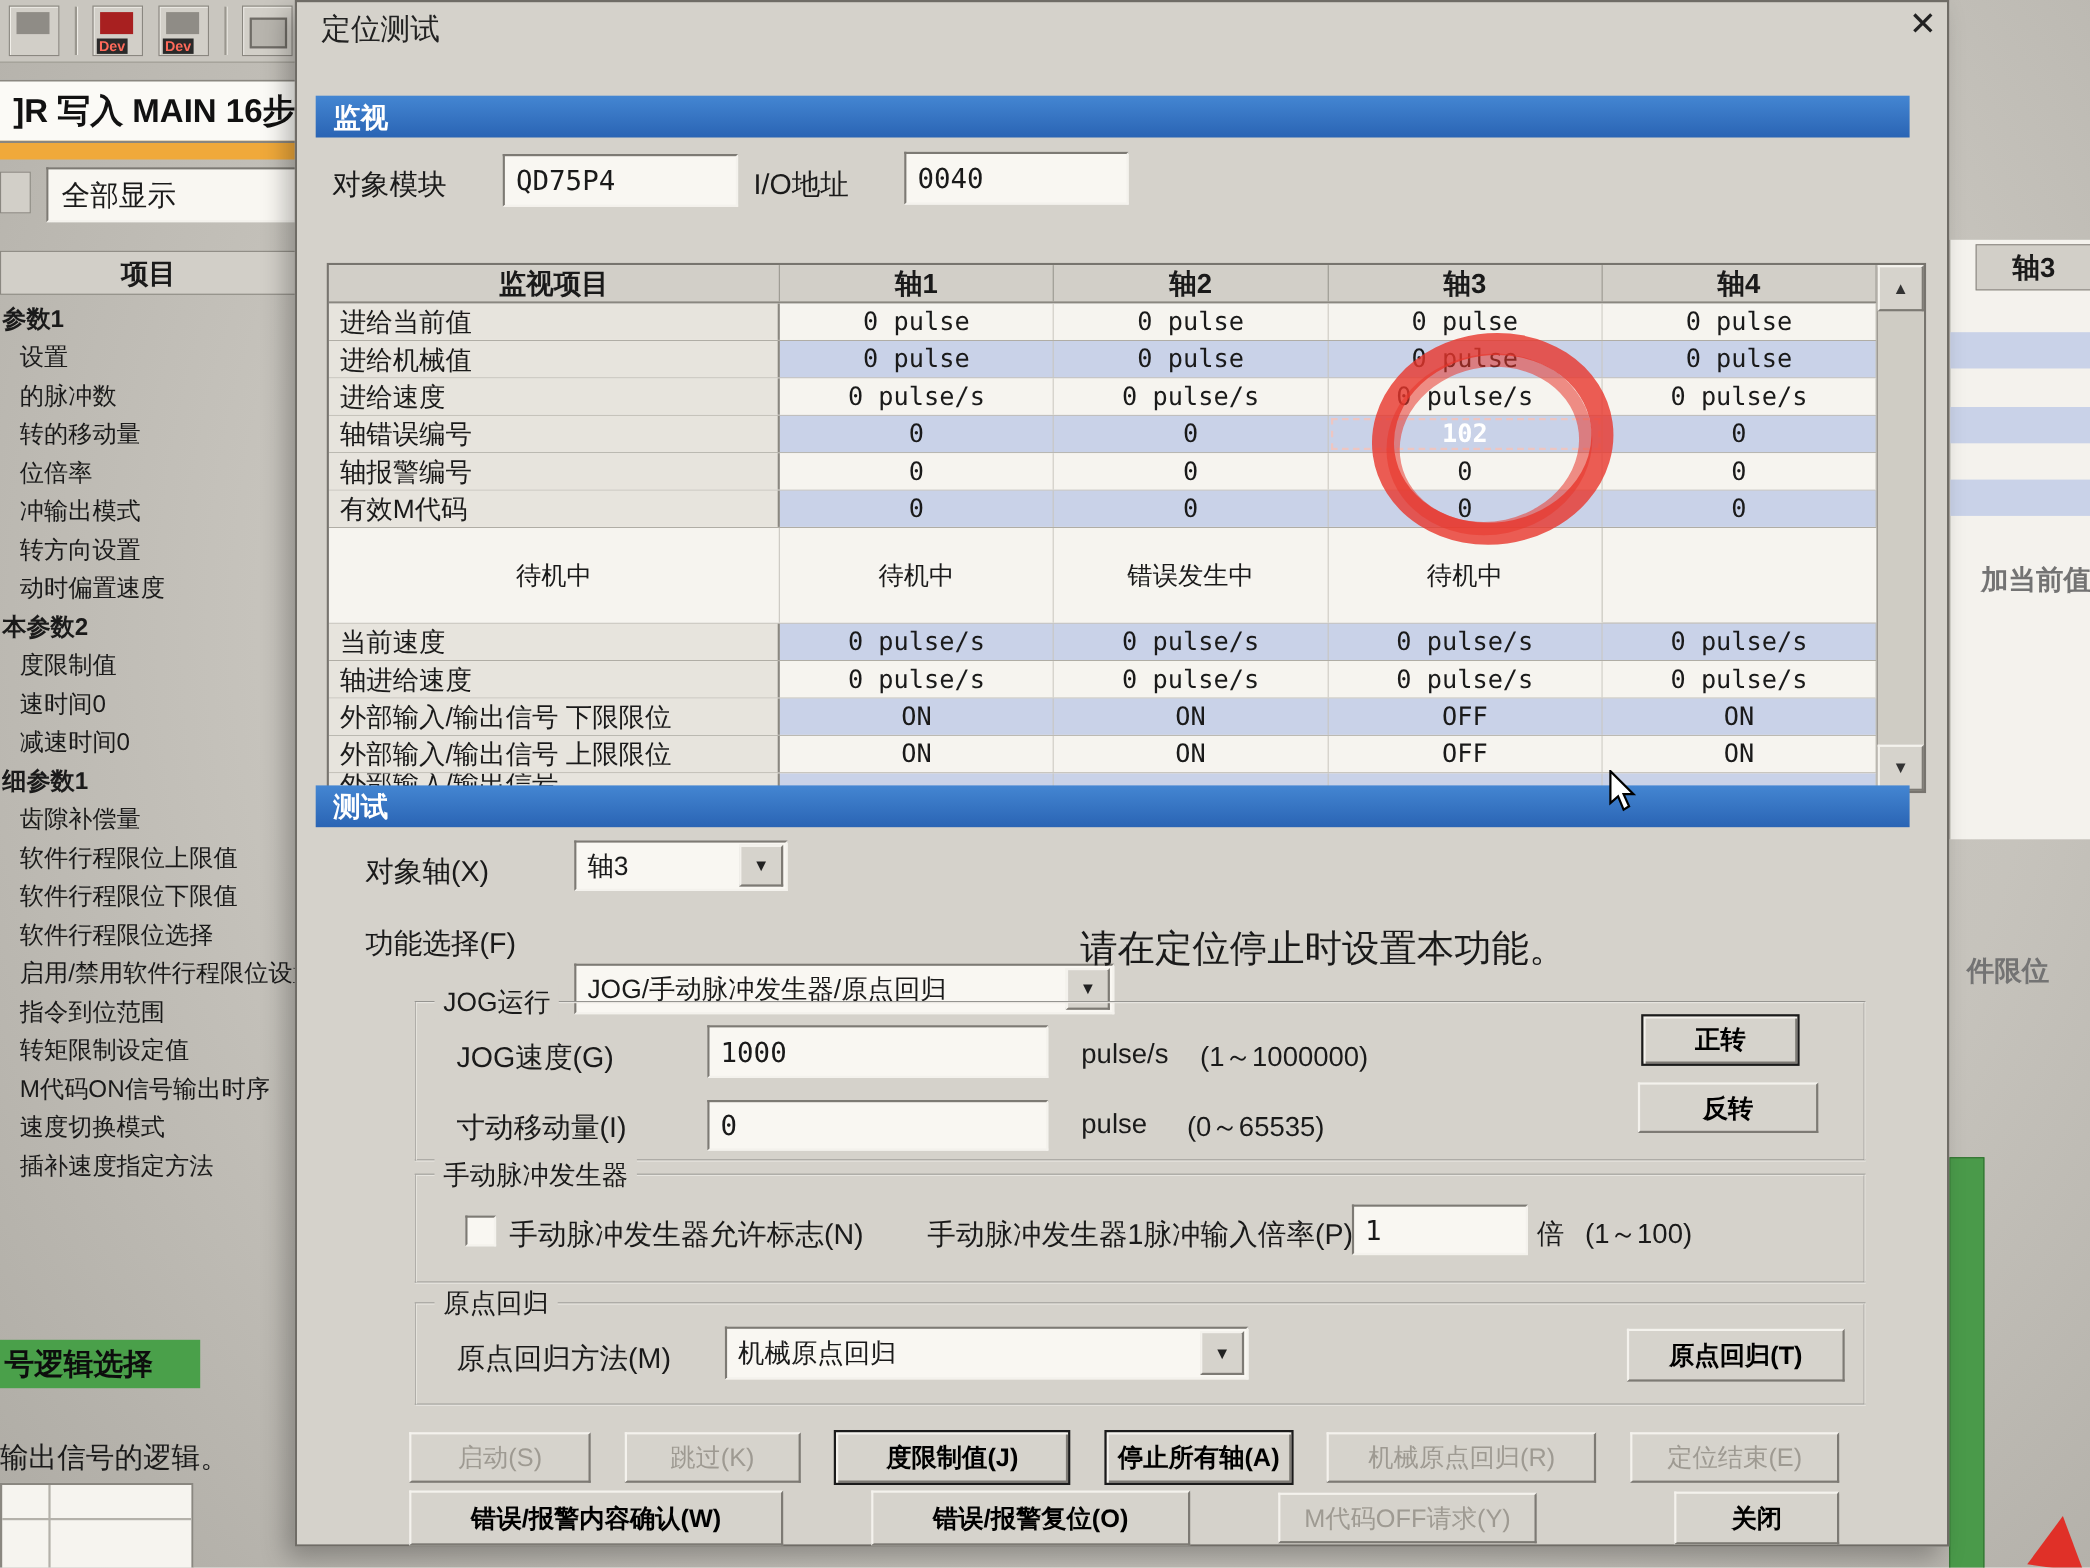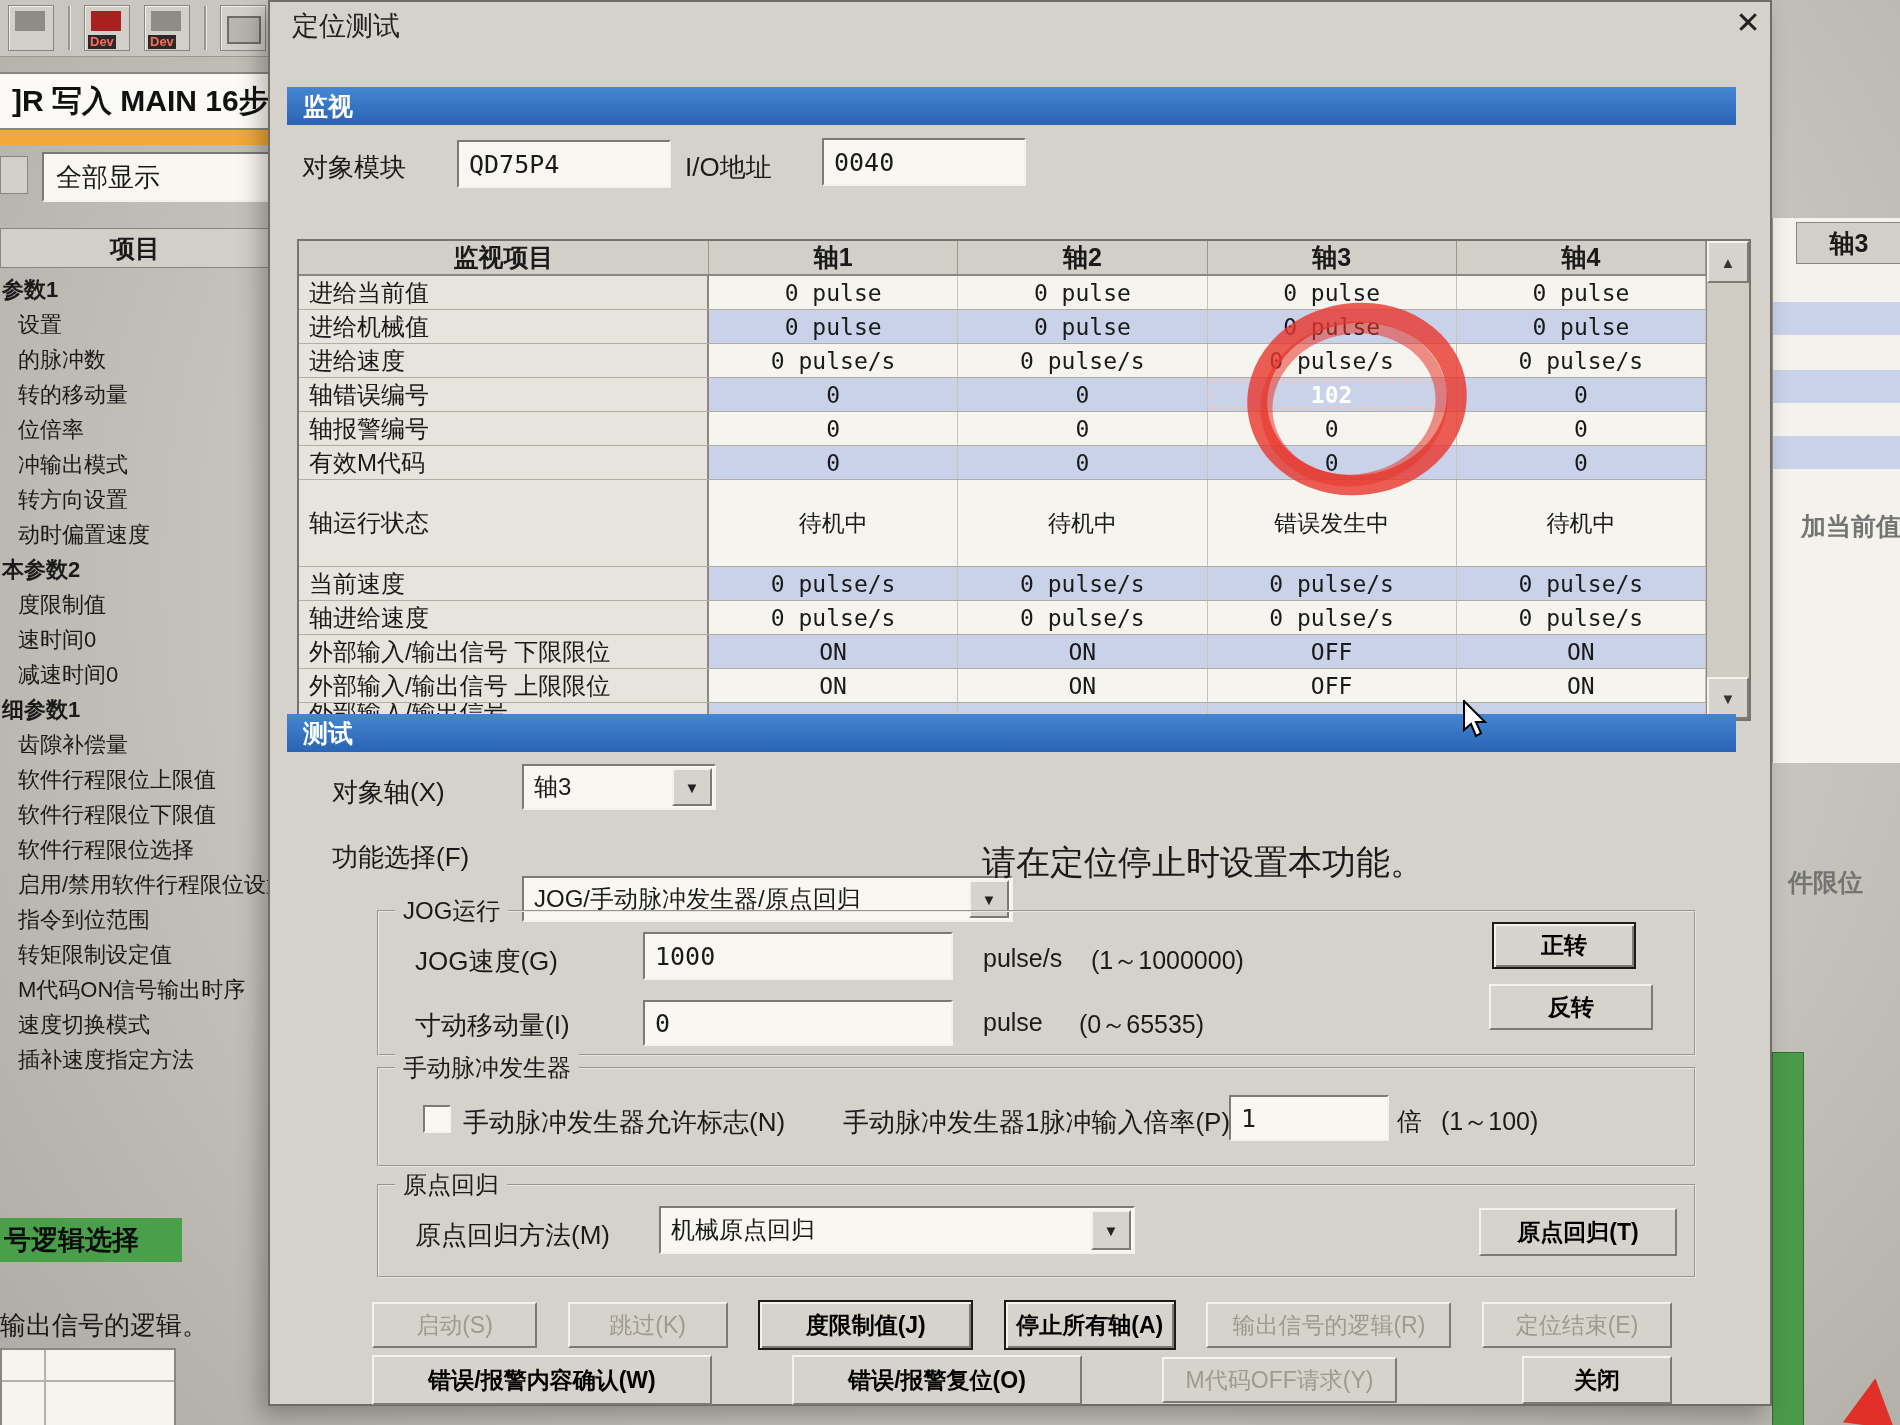--- a/index.html
+++ b/index.html
@@ -246,21 +246,20 @@
             <div class="cell val">0</div>
           </div>
           <div class="trow alt">
             <div class="cell lbl">有效M代码</div>
             <div class="cell val">0</div>
             <div class="cell val">0</div>
             <div class="cell val">0</div>
             <div class="cell val">0</div>
           </div>
           <div class="trow tall">
-            <div class="cell lbl">轴运行状态</div>
             <div class="cell val">待机中</div>
             <div class="cell val">待机中</div>
             <div class="cell val">错误发生中</div>
             <div class="cell val">待机中</div>
           </div>
           <div class="trow alt">
             <div class="cell lbl">当前速度</div>
             <div class="cell val">0 pulse/s</div>
             <div class="cell val">0 pulse/s</div>
             <div class="cell val">0 pulse/s</div>
@@ -357,21 +356,21 @@
       <span class="dd">▼</span>
     </div>
     <button class="abs btn raised strong" style="left:1100px;top:22px;width:198px;height:48px">原点回归(T)</button>
   </div>
 
   <div class="abs btnrow" id="btnrow1" style="left:102px;top:1298px;width:1300px">
       <button class="btn raised dis" disabled="">启动(S)</button>
       <button class="btn raised dis" disabled="">跳过(K)</button>
       <button class="btn raised strong default">度限制值(J)</button>
       <button class="btn raised strong default">停止所有轴(A)</button>
-      <button class="btn raised dis" disabled="">输出信号的逻辑(R)</button>
+      <button class="btn raised dis" disabled="">机械原点回归(R)</button>
       <button class="btn raised dis" disabled="">定位结束(E)</button>
     </div>
   <div class="abs btnrow" id="btnrow2" style="left:102px;top:1353px;width:1300px">
       <button class="btn raised strong">错误/报警内容确认(W)</button>
       <button class="btn raised strong">错误/报警复位(O)</button>
       <button class="btn raised dis" disabled="">M代码OFF请求(Y)</button>
       <button class="btn raised strong">关闭</button>
     </div>
 
   <svg class="abs" style="left:952px;top:282px;pointer-events:none" width="270" height="230">

